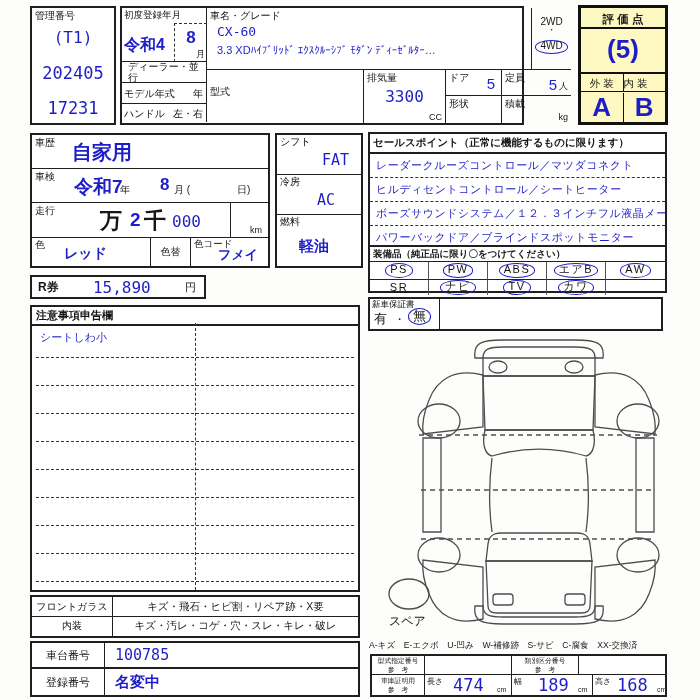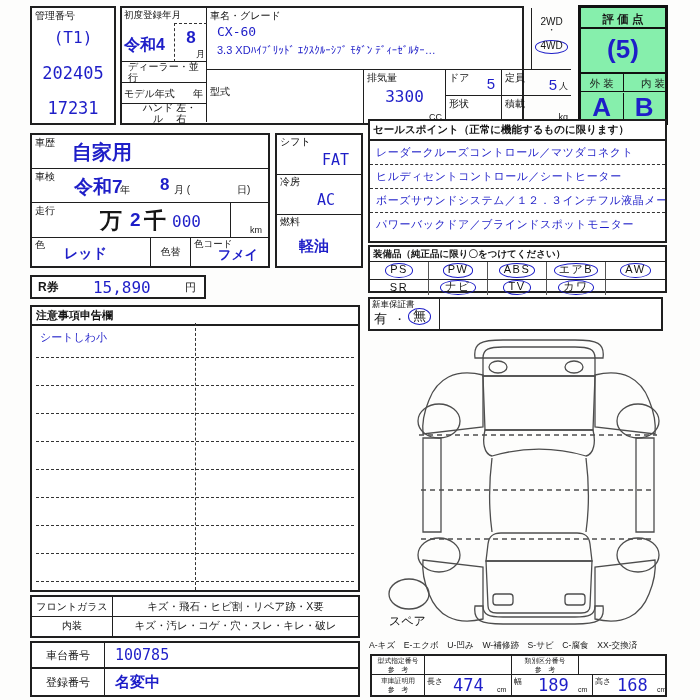--- a/index.html
+++ b/index.html
@@ -51,21 +51,21 @@
       </div>
     </div>
     <div class="cell br bb" style="left:0;top:54px;width:85px;height:21px;display:flex;align-items:center;">
       <span class="lbl" style="padding-left:6px;">ディーラー・並 行</span>
     </div>
     <div class="cell br bb" style="left:0;top:75px;width:85px;height:21px;display:flex;align-items:center;justify-content:space-between;">
       <span class="lbl" style="padding-left:2px;">モデル年式</span>
       <span class="lbl" style="padding-right:3px;">年</span>
     </div>
     <div class="cell br" style="left:0;top:96px;width:85px;height:18px;display:flex;align-items:center;justify-content:space-between;">
-      <span class="lbl" style="padding-left:18px;text-align:center;">ハンドル</span>
+      <span class="lbl" style="padding-left:2px;">ハンドル</span>
       <span class="lbl" style="padding-right:3px;">左・右</span>
     </div>
 
     <div class="cell br bb" style="left:85px;top:0;width:325px;height:62px;">
       <div class="lbl abs" style="left:3px;top:2px;">車名・グレード</div>
       <div class="abs blue mono" style="left:10px;top:16px;font-size:13px;">CX-60</div>
       <div class="abs blue" style="left:10px;top:36px;font-size:11px;white-space:nowrap;">3.3 XDﾊｲﾌﾞﾘｯﾄﾞ ｴｸｽｸﾙｰｼﾌﾞ ﾓﾀﾞﾝ ﾃﾞｨｰｾﾞﾙﾀｰ…</div>
     </div>
 
     <div class="cell bb" style="left:410px;top:0;width:39px;height:62px;text-align:center;">
@@ -96,26 +96,26 @@
       <span class="lbl abs" style="left:3px;top:2px;">定員</span>
       <span class="abs blue" style="right:14px;top:6px;font-size:15px;">5</span>
       <span class="abs" style="right:3px;bottom:2px;font-size:9px;">人</span>
     </div>
     <div class="cell" style="left:380px;top:88px;width:69px;height:27px;">
       <span class="lbl abs" style="left:3px;top:2px;">積載</span>
       <span class="abs" style="right:3px;bottom:1px;font-size:9px;">kg</span>
     </div>
   </div>
 
-  <div class="abs" style="left:578px;top:5px;width:90px;height:120px;border:3px solid #111;background:#86efac;">
+  <div class="abs" style="left:578px;top:5px;width:90px;height:120px;border:3px solid #111;background:#fef9c3;">
     <div class="abs" style="left:0;top:0;width:100%;height:21px;border-bottom:2px solid #111;text-align:center;font-size:11.5px;font-weight:bold;padding-top:4px;">評 価 点</div>
     <div class="abs blue" style="left:0;top:26px;width:100%;text-align:center;font-size:26px;font-weight:bold;">(5)</div>
     <div class="abs" style="left:0;top:64px;width:100%;height:20px;border-top:2px solid #111;border-bottom:1px solid #111;display:flex;">
       <div style="flex:1;text-align:center;font-size:10.5px;padding-top:3px;border-right:1px solid #111;">外 装</div>
-      <div style="flex:1;text-align:right;font-size:10.5px;padding-top:3px;">内 装</div>
+      <div style="flex:1;text-align:left;font-size:10.5px;padding-top:3px;">内 装</div>
     </div>
     <div class="abs" style="left:0;top:85px;width:100%;height:29px;display:flex;">
       <div class="blue" style="flex:1;text-align:center;font-size:26px;font-weight:bold;line-height:29px;border-right:1px solid #111;">A</div>
       <div class="blue" style="flex:1;text-align:center;font-size:26px;font-weight:bold;line-height:29px;">B</div>
     </div>
   </div>
 
   <div class="box" style="left:30px;top:133px;width:240px;height:135px;">
     <div class="cell bb" style="left:0;top:0;width:236px;height:34px;">
       <span class="lbl abs" style="left:3px;top:2px;">車歴</span>
@@ -166,21 +166,21 @@
       <span class="abs blue" style="left:22px;top:22px;font-size:15px;font-weight:bold;">軽油</span>
     </div>
   </div>
 
   <div class="box" style="left:30px;top:275px;width:176px;height:24px;display:flex;align-items:center;">
     <span style="font-size:12px;font-weight:bold;padding-left:6px;">R券</span>
     <span class="blue mono" style="flex:1;text-align:center;font-size:16px;">15,890</span>
     <span style="font-size:11px;padding-right:8px;">円</span>
   </div>
 
-  <div class="box" style="left:368px;top:119px;width:299px;height:124px;">
+  <div class="box" style="left:368px;top:132px;width:299px;height:124px;">
     <div style="height:16px;border-bottom:2px solid var(--line);font-size:10.5px;font-weight:bold;padding:2px 3px 0 3px;white-space:nowrap;overflow:hidden;">セールスポイント（正常に機能するものに限ります）</div>
     <div>
         <div class="sp-item">レーダークルーズコントロール／マツダコネクト</div>
         <div class="sp-item">ヒルディセントコントロール／シートヒーター</div>
         <div class="sp-item">ボーズサウンドシステム／１２．３インチフル液晶メーター</div>
         <div class="sp-item">パワーバックドア／ブラインドスポットモニター</div>
       </div>
   </div>
 
   <div class="box" style="left:368px;top:245px;width:299px;height:48px;">

